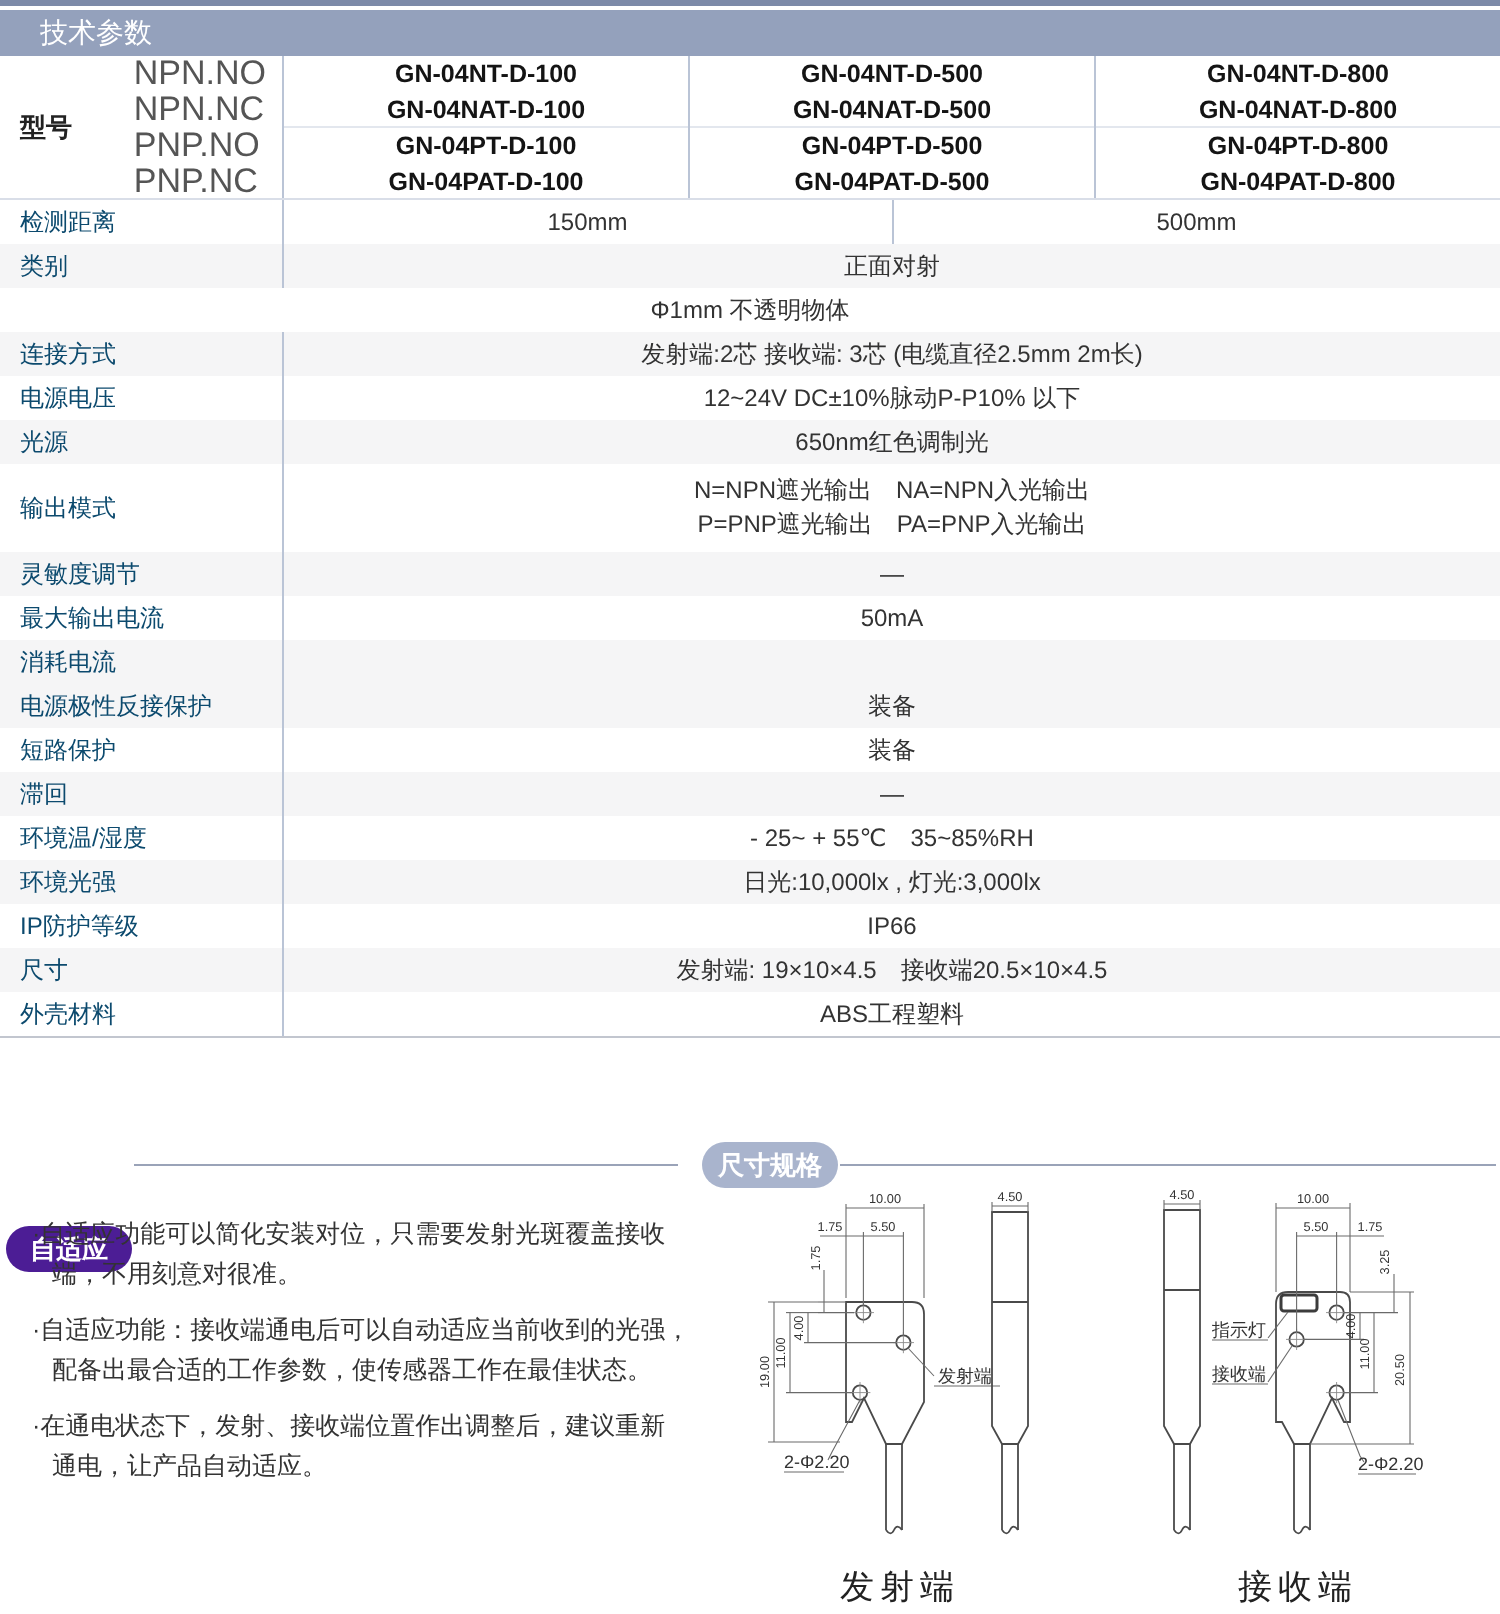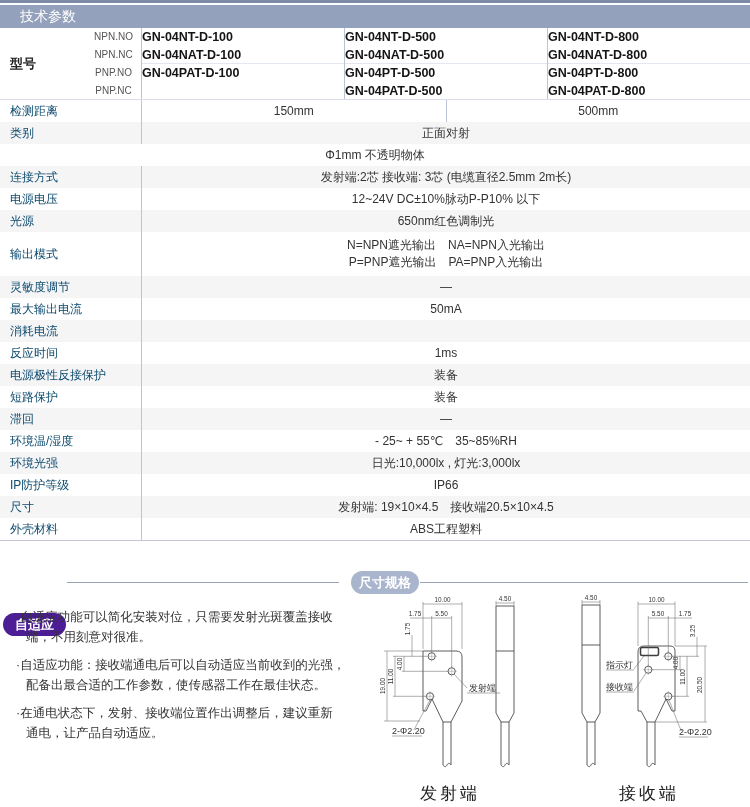--- a/index.html
+++ b/index.html
@@ -6,22 +6,22 @@
   .page{position:relative;width:750px;height:807px;background:#ffffff;overflow:hidden;
         font-family:"Liberation Sans","DejaVu Sans",sans-serif;color:#333;}
   
   .topstrip{position:absolute;top:0;left:0;width:750px;height:3px;background:#7d8aa8;}
   .hdrbar{position:absolute;top:5px;left:0;width:750px;height:23px;background:#94a1bc;box-sizing:border-box;
           color:#fff;font-size:14px;font-weight:normal;line-height:23px;padding-left:20px;}
   
   .model{position:absolute;top:28px;left:0;width:750px;height:72px;display:flex;border-bottom:1px solid #d9dee8;box-sizing:border-box;}
   .model-lbl{width:142px;min-width:142px;border-right:1px solid #bac4d6;position:relative;box-sizing:border-box;}
   .model-title{position:absolute;left:10px;top:50%;transform:translateY(-50%);font-weight:bold;font-size:13px;color:#222;}
-  .model-subs{position:absolute;right:0;top:0;text-align:center;padding-right:8px;font-size:10px;color:#555;line-height:18px;}
-  .model-col{flex:1;font-weight:bold;font-size:12.5px;color:#141414;line-height:18px;}
+  .model-subs{position:absolute;right:0;top:0;text-align:left;padding-right:8px;font-size:17px;color:#555;line-height:18px;}
+  .model-col{flex:1;text-align:center;font-weight:bold;font-size:12.5px;color:#141414;line-height:18px;}
   .model-col + .model-col{border-left:1px solid #bac4d6;}
   .mg{height:36px;box-sizing:border-box;}
   .mg1{border-bottom:1px solid #e3e7ee;}
   
   .spec{position:absolute;top:100px;left:0;width:750px;border-bottom:1px solid #c2c6cf;box-sizing:border-box;}
   .spec-row{display:flex;height:22px;font-size:12px;}
   .spec-row.tall{height:44px;}
   .spec-row.shaded{background:#f5f5f6;}
   .spec-label{width:142px;min-width:142px;box-sizing:border-box;border-right:1px solid #bac4d6;
               padding-left:10px;display:flex;align-items:center;color:#0c4a6e;}
@@ -70,20 +70,21 @@
           <div>PNP.NC</div>
         </div>
     </div>
 
   <div class="model-col">
         <div class="mg mg1">
           <div>GN-04NT-D-100</div>
           <div>GN-04NAT-D-100</div>
         </div>
         <div class="mg">
+          <div>GN-04PT-D-100</div>
           <div>GN-04PAT-D-100</div>
         </div>
       </div>
       <div class="model-col">
         <div class="mg mg1">
           <div>GN-04NT-D-500</div>
           <div>GN-04NAT-D-500</div>
         </div>
         <div class="mg">
           <div>GN-04PT-D-500</div>
@@ -137,24 +138,20 @@
       <div class="spec-row shaded">
         <div class="spec-label">灵敏度调节</div>
         <div class="spec-value">—</div>
       </div>
       <div class="spec-row">
         <div class="spec-label">最大输出电流</div>
         <div class="spec-value">50mA</div>
       </div>
       <div class="spec-row shaded">
         <div class="spec-label">消耗电流</div>
-      </div>
-      <div class="spec-row">
-        <div class="spec-label">反应时间</div>
-        <div class="spec-value">1ms</div>
       </div>
       <div class="spec-row shaded">
         <div class="spec-label">电源极性反接保护</div>
         <div class="spec-value">装备</div>
       </div>
       <div class="spec-row">
         <div class="spec-label">短路保护</div>
         <div class="spec-value">装备</div>
       </div>
       <div class="spec-row shaded">

